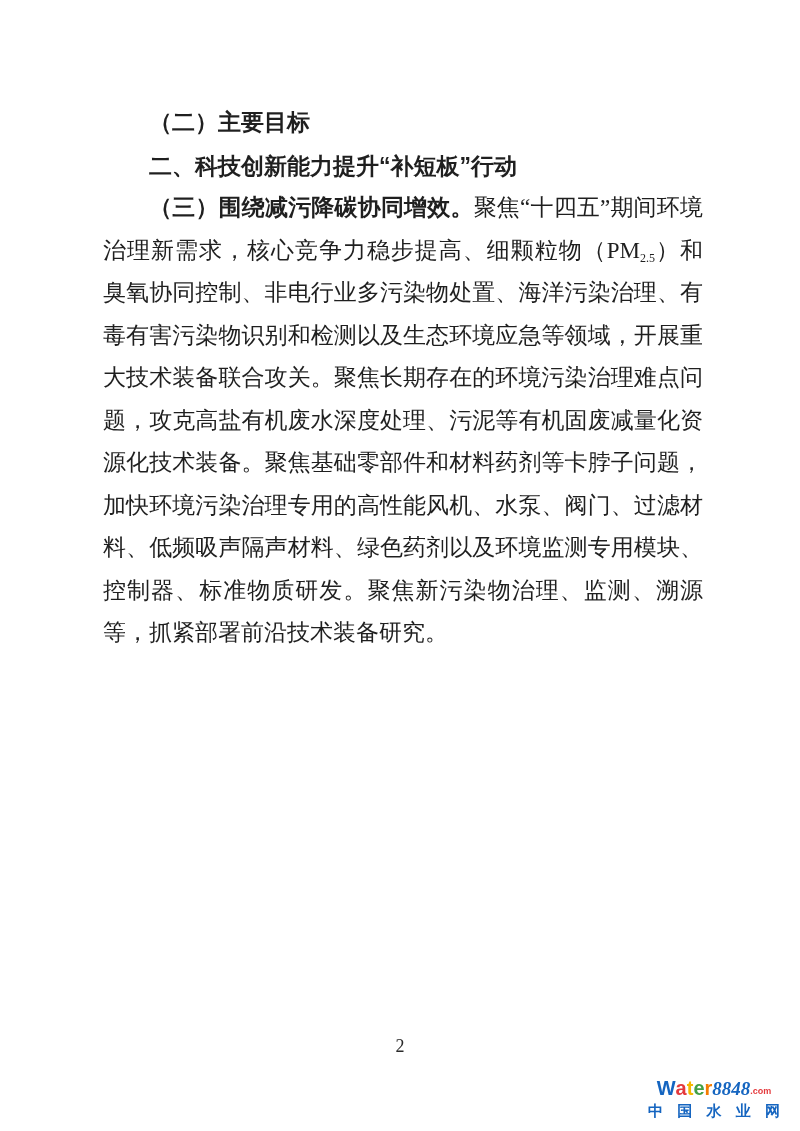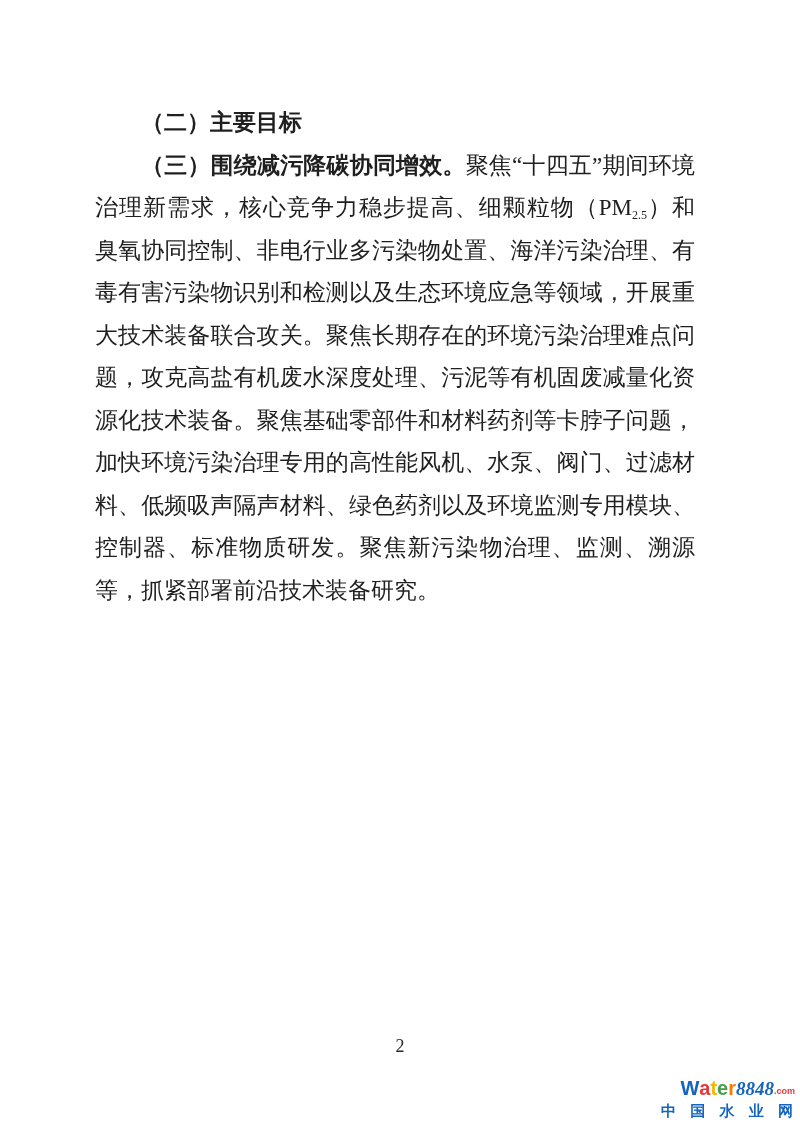--- a/index.html
+++ b/index.html
@@ -11,21 +11,21 @@
     position: relative;
     width: 800px;
     height: 1131px;
     background: #ffffff;
     overflow: hidden;
     font-family: "Liberation Serif", "DejaVu Serif", serif;
     color: #1f1f1f;
   }
   .content {
     position: absolute;
-    left: 95px;
+    left: 103px;
     top: 102px;
     width: 600px;
   }
   .h1, .h2, .para {
     margin: 0;
     font-size: 23px;
     line-height: 42.5px;
     font-weight: normal;
   }
   .h1 {
@@ -56,23 +56,23 @@
     left: 0;
     width: 100%;
     text-align: center;
     font-size: 18px;
     line-height: 24px;
     color: #2a2a2a;
   }
   .logo {
     position: absolute;
     top: 1078px;
-    right: 5px;
+    right: 18px;
     width: 136px;
-    text-align: right;
+    text-align: center;
     font-family: "Liberation Sans", "DejaVu Sans", sans-serif;
     line-height: 1;
   }
   .logo-top {
     white-space: nowrap;
     font-weight: 700;
     font-size: 20px;
     letter-spacing: 0;
   }
   .logo-water span {
@@ -101,20 +101,21 @@
 </head>
 <body>
 
 <div class="page">
 
   <div class="content">
 
     <p class="h1">（二）主要目标</p>
 
 
+    <p class="h2">二、科技创新能力提升“补短板”行动</p>
 
     <p class="para"><span class="seg-bold">（三）围绕减污降碳协同增效。</span><span>聚焦“十四五”期间环境治理新需求，核心竞争力稳步提高、细颗粒物（PM</span><sub class="seg-sub">2.5</sub><span>）和臭氧协同控制、非电行业多污染物处置、海洋污染治理、有毒有害污染物识别和检测以及生态环境应急等领域，开展重大技术装备联合攻关。聚焦长期存在的环境污染治理难点问题，攻克高盐有机废水深度处理、污泥等有机固废减量化资源化技术装备。聚焦基础零部件和材料药剂等卡脖子问题，加快环境污染治理专用的高性能风机、水泵、阀门、过滤材料、低频吸声隔声材料、绿色药剂以及环境监测专用模块、控制器、标准物质研发。聚焦新污染物治理、监测、溯源等，抓紧部署前沿技术装备研究。</span></p>
 
   </div>
 
   <div class="page-number">2</div>
 
   <div class="logo">
     <div class="logo-top">
       <span class="logo-water"><span style="color: rgb(21, 101, 192);">W</span><span style="color: rgb(228, 57, 60);">a</span><span style="color: rgb(245, 184, 0);">t</span><span style="color: rgb(67, 160, 71);">e</span><span style="color: rgb(245, 124, 0);">r</span></span><span class="logo-8848" style="color: rgb(21, 101, 192);">8848</span><span class="logo-com" style="color: rgb(228, 57, 60);">.com</span>

